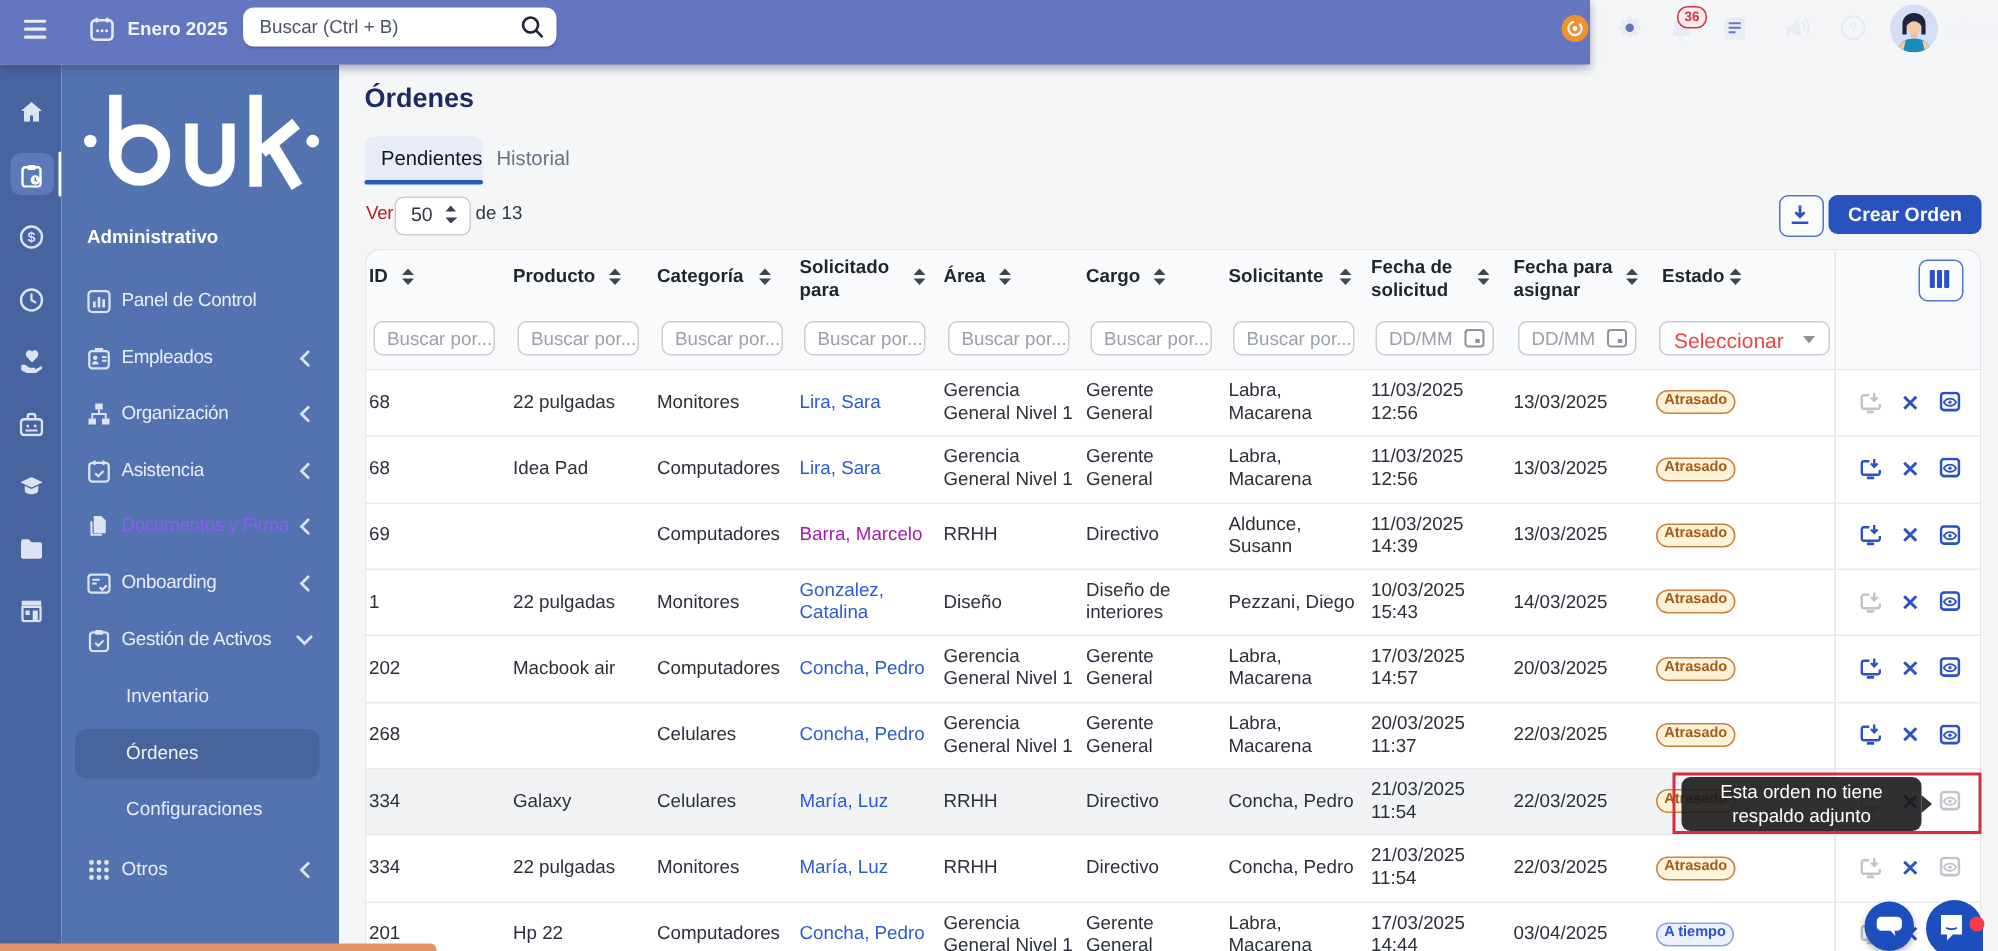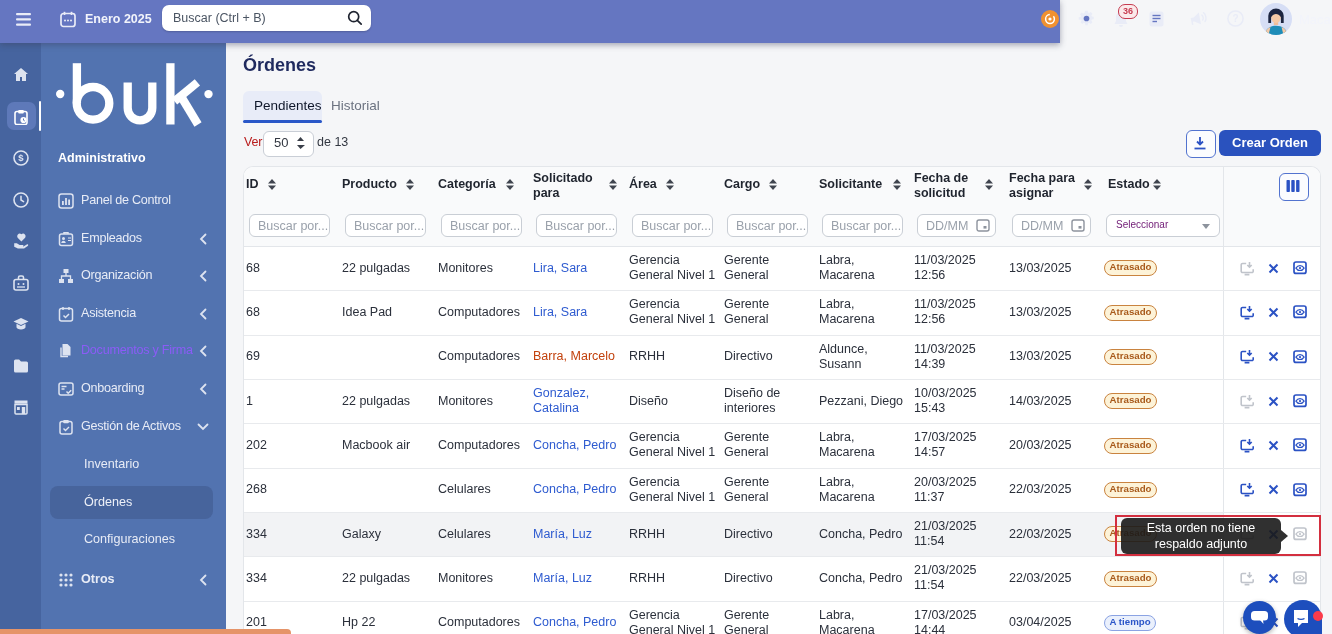--- a/index.html
+++ b/index.html
@@ -199,21 +199,21 @@
       <circle cx="8" cy="3" r="1.6"></circle>
       <circle cx="13" cy="3" r="1.6"></circle>
       <circle cx="3" cy="8" r="1.6"></circle>
       <circle cx="8" cy="8" r="1.6"></circle>
       <circle cx="13" cy="8" r="1.6"></circle>
       <circle cx="3" cy="13" r="1.6"></circle>
       <circle cx="8" cy="13" r="1.6"></circle>
       <circle cx="13" cy="13" r="1.6"></circle>
     </g>
   </svg>
-<div style="position:absolute;left:81px;top:572px;font-size:12.6px;line-height:15.6px;color:#e8ecf6;font-weight:700;white-space:nowrap;">Otros</div>
+<div style="position:absolute;left:81px;top:572px;font-size:12.6px;line-height:15.6px;color:#e8ecf6;font-weight:400;white-space:nowrap;">Otros</div>
 <svg style="position:absolute;left:199px;top:574px" width="8" height="12" viewBox="0 0 8 12">
     <path d="M6.5 1.5L2 6l4.5 4.5" stroke="#dde3f0" stroke-width="1.8" fill="none" stroke-linecap="round"></path>
   </svg>
 <div style="position:absolute;left:243px;top:55px;font-size:18px;line-height:21px;color:#1f2a5e;font-weight:700;white-space:nowrap;">Órdenes</div>
 <div style="position:absolute;left:243px;top:91px;width:79px;height:30px;background:#e8ecf8;border-radius:6px 6px 0 0"></div>
 <div style="position:absolute;left:254px;top:98px;font-size:13.5px;line-height:16.5px;color:#0f172a;font-weight:400;white-space:nowrap;">Pendientes</div>
 <div style="position:absolute;left:243px;top:120px;width:79px;height:3px;background:#2a58c8;border-radius:2px"></div>
 <div style="position:absolute;left:331px;top:98px;font-size:13.5px;line-height:16.5px;color:#6b7280;font-weight:400;white-space:nowrap;">Historial</div>
 <div style="position:absolute;left:244px;top:135px;font-size:12.5px;line-height:15.5px;color:#b91c1c;font-weight:400;white-space:nowrap;letter-spacing:-.2px;">Ver</div>
 <div style="position:absolute;left:263px;top:131px;width:49px;height:24px;background:#fff;border:1px solid #c9ced6;border-radius:6px"></div>
@@ -310,21 +310,21 @@
     <rect x="7.5" y="8" width="3" height="2.6" fill="#8d939d"></rect>
   </svg>
 <div style="position:absolute;left:1012px;top:214px;width:79px;height:23px;background:#fff;border:1px solid #c9ced5;border-radius:6px;box-sizing:border-box">
     <span style="display:block;margin:4px 0 0 8px;font-size:12.5px;color:#9aa1ab">DD/MM</span>
   </div>
 <svg style="position:absolute;left:1071px;top:218px;width:14px;height:15px;" viewBox="0 0 14 15" fill="none">
     <rect x="1" y="2" width="12" height="11" rx="2" stroke="#8d939d" stroke-width="1.4" fill="none"></rect>
     <rect x="7.5" y="8" width="3" height="2.6" fill="#8d939d"></rect>
   </svg>
 <div style="position:absolute;left:1106px;top:214px;width:114px;height:23px;background:#fff;border:1px solid #c9ced5;border-radius:6px;box-sizing:border-box">
-    <span style="display:block;margin:4px 0 15px 9px;font-size:10px;color:#701a75">Seleccionar</span>
+    <span style="display:block;margin:4px 0 15px 9px;font-size:14px;color:#ef4444">Seleccionar</span>
   </div>
 <div style="position:absolute;left:1202px;top:224px;width:0;height:0;border-left:4.5px solid transparent;border-right:4.5px solid transparent;border-top:5px solid #8d939d"></div>
 <div style="position:absolute;left:1223px;top:167px;width:1px;height:467px;background:#e3e6ea"></div>
 <div style="position:absolute;left:1279px;top:173px;width:28px;height:26px;border:1px solid #5273cf;border-radius:6px;background:#fbfcfe"></div>
 <svg style="position:absolute;left:1286px;top:179px" width="14" height="14" viewBox="0 0 14 14">
     <g fill="#2b52c4">
       <rect x="0.5" y="1" width="3.4" height="12" rx="0.8"></rect>
       <rect x="5.3" y="1" width="3.4" height="12" rx="0.8"></rect>
       <rect x="10.1" y="1" width="3.4" height="12" rx="0.8"></rect>
     </g>
@@ -427,21 +427,21 @@
     <rect x="1" y="1" width="12" height="11.4" rx="2" stroke="#2b52c4" stroke-width="1.7" fill="none"></rect>
     <path d="M2.9 7.1c1-1.6 2.3-2.4 4.1-2.4s3.1.8 4.1 2.4c-1 1.6-2.3 2.4-4.1 2.4s-3.1-.8-4.1-2.4z" stroke="#2b52c4" stroke-width="1.2" fill="none"></path>
     <circle cx="7" cy="7.1" r="1.1" fill="#2b52c4"></circle>
   </svg>
 <div style="position:absolute;left:246px;top:349.325px;font-size:12.5px;line-height:15px;color:#2b303b;white-space:nowrap">
     <div>69</div>
   </div>
 <div style="position:absolute;left:438px;top:349.325px;font-size:12.5px;line-height:15px;color:#2b303b;white-space:nowrap">
     <div>Computadores</div>
   </div>
-<div style="position:absolute;left:533px;top:349.325px;font-size:12.5px;line-height:15px;color:#c2410c;white-space:nowrap">
+<div style="position:absolute;left:533px;top:349.325px;font-size:12.5px;line-height:15px;color:#a21caf;white-space:nowrap">
     <div>Barra, Marcelo</div>
   </div>
 <div style="position:absolute;left:629px;top:349.325px;font-size:12.5px;line-height:15px;color:#2b303b;white-space:nowrap">
     <div>RRHH</div>
   </div>
 <div style="position:absolute;left:724px;top:349.325px;font-size:12.5px;line-height:15px;color:#2b303b;white-space:nowrap">
     <div>Directivo</div>
   </div>
 <div style="position:absolute;left:819px;top:341.825px;font-size:12.5px;line-height:15px;color:#2b303b;white-space:nowrap">
     <div>Aldunce,</div>

